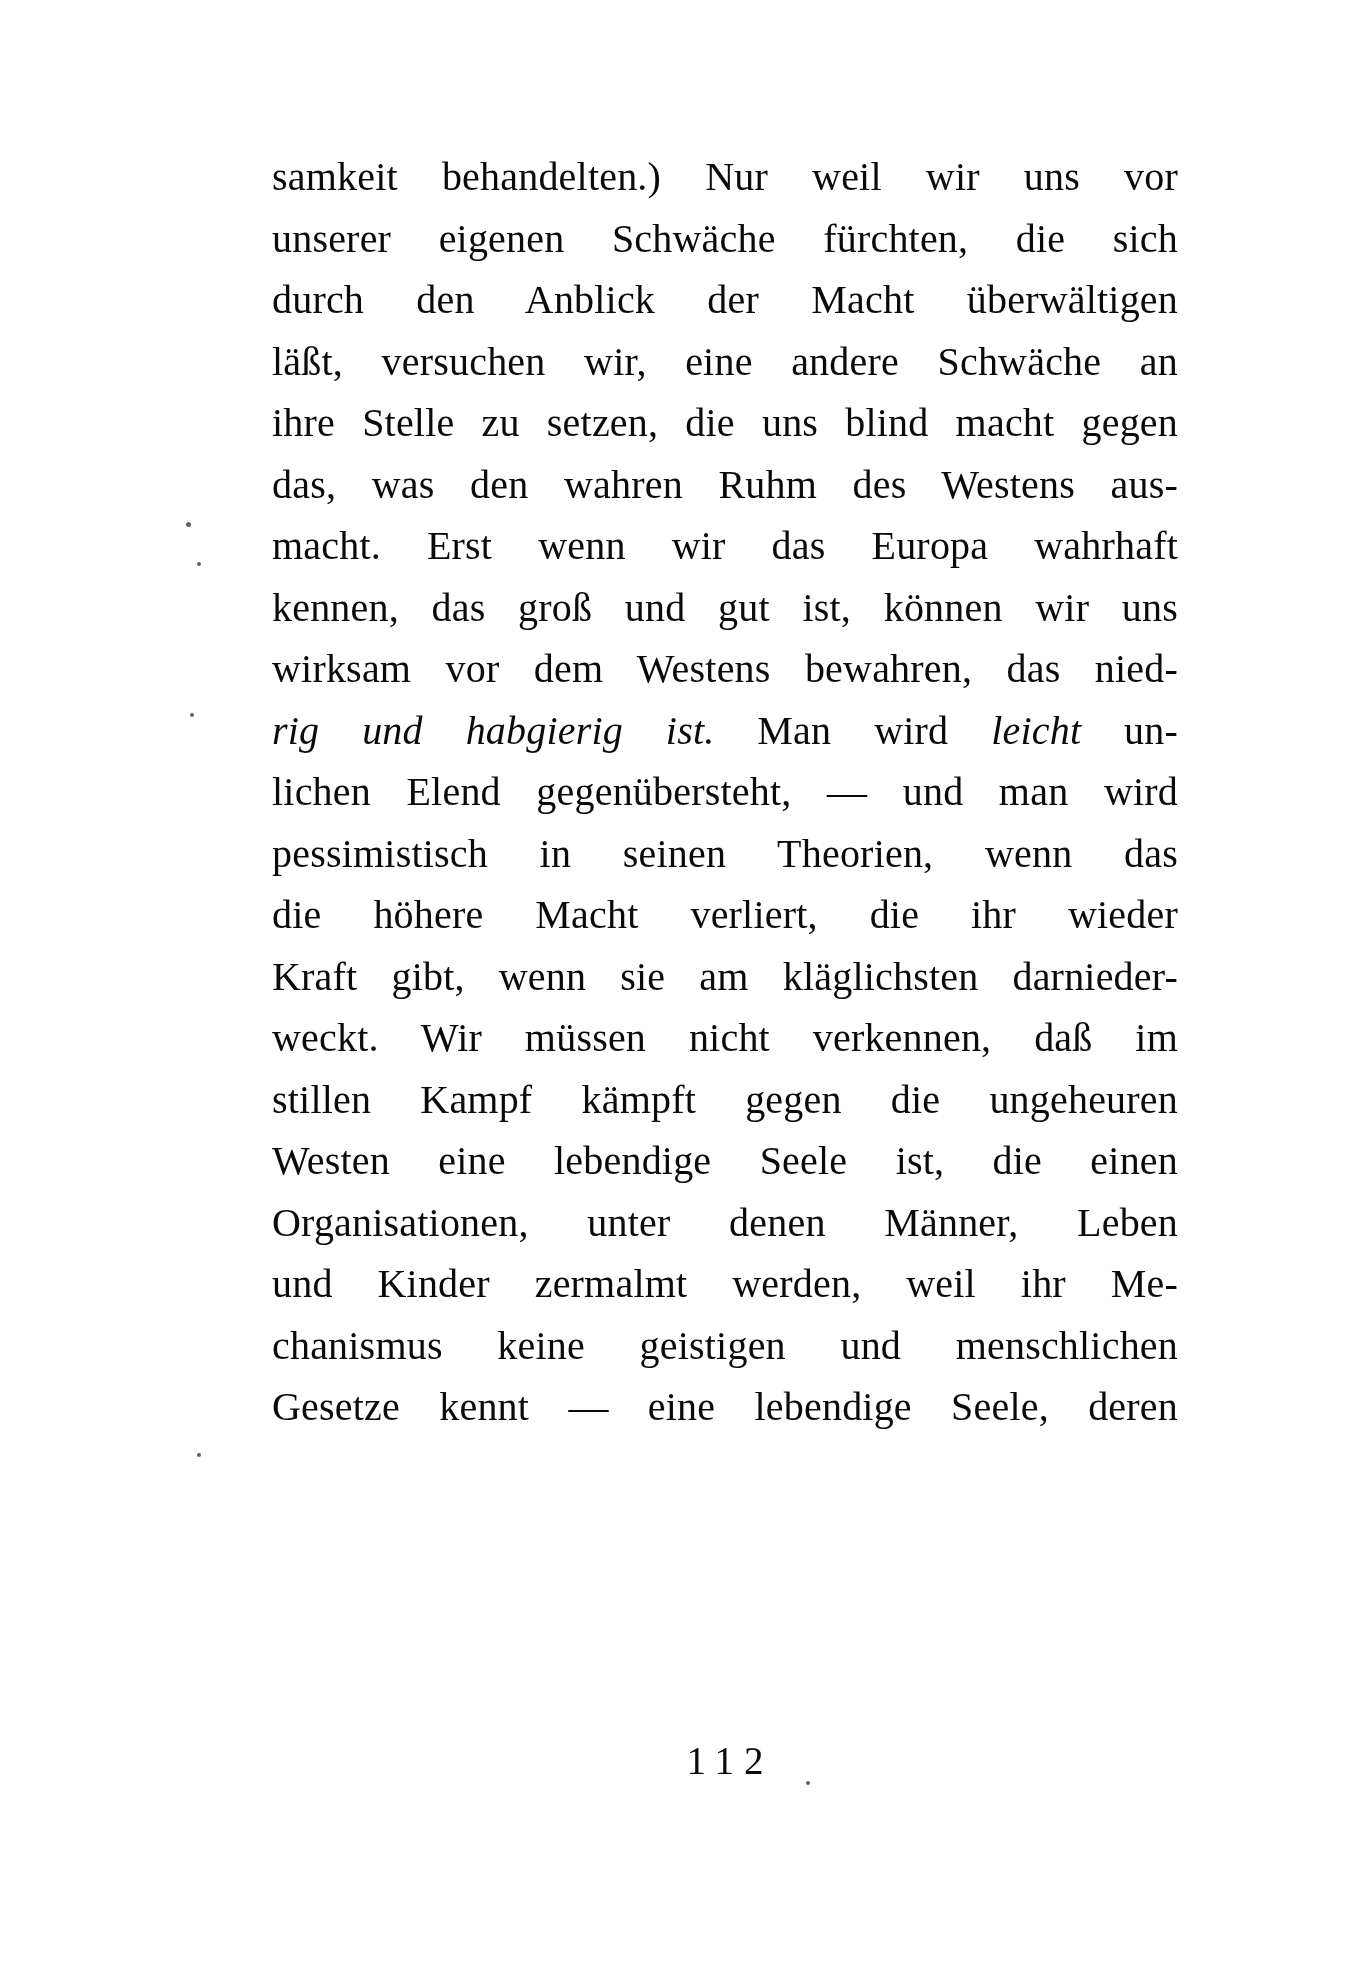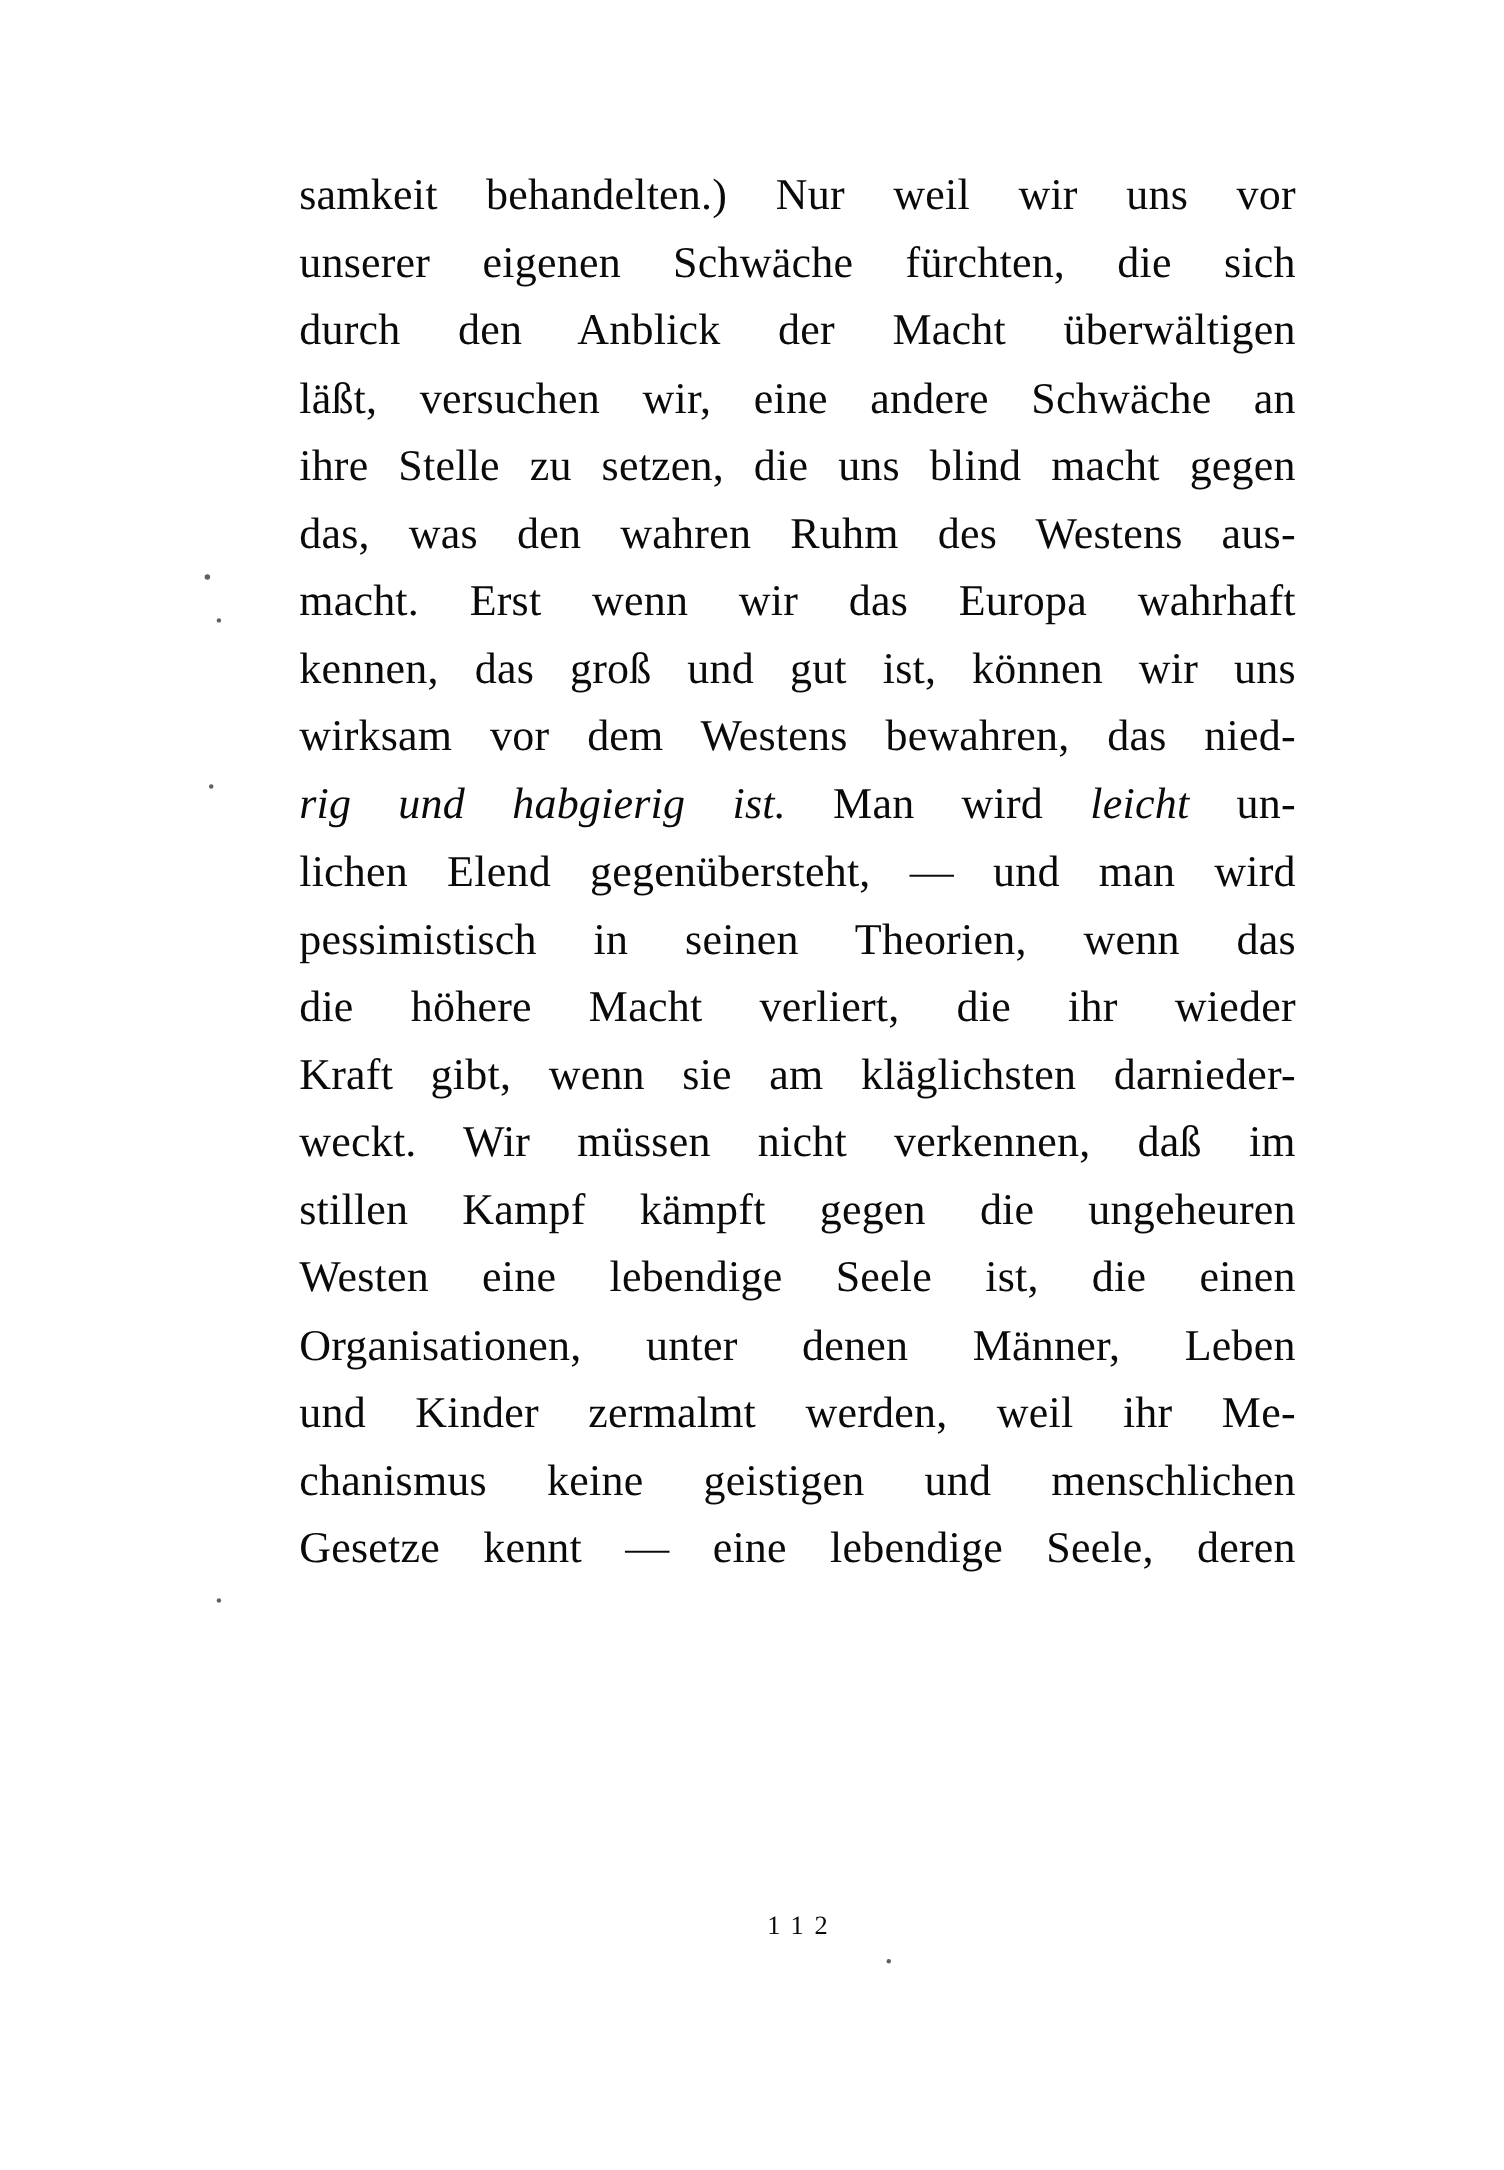--- a/index.html
+++ b/index.html
@@ -37,21 +37,21 @@
     color: #0a0a0a;
   }
   .seg { font-style: normal; }
   .seg.italic { font-style: italic; }
   .page-number {
     position: absolute;
     left: 272px;
     top: 1738px;
     width: 906px;
     text-align: center;
-    font-size: 24px;
+    font-size: 39px;
     letter-spacing: 10px;
     text-indent: 10px;
     color: #0a0a0a;
   }
   .speck {
     position: absolute;
     background: #2b2b2b;
     border-radius: 50%;
     opacity: 0.75;
   }

